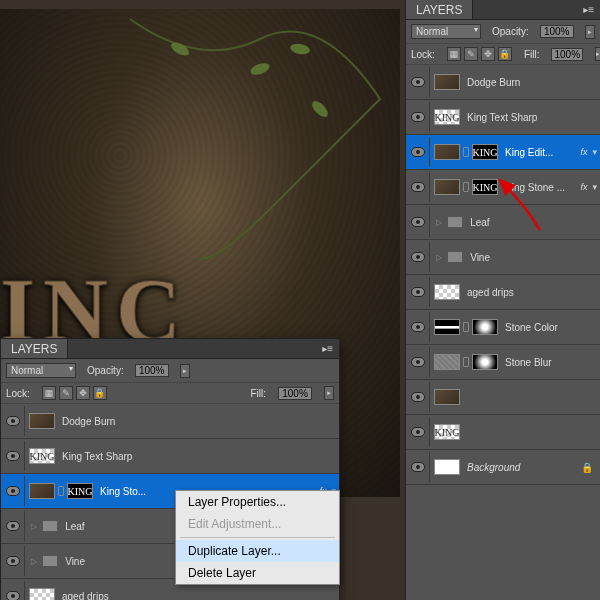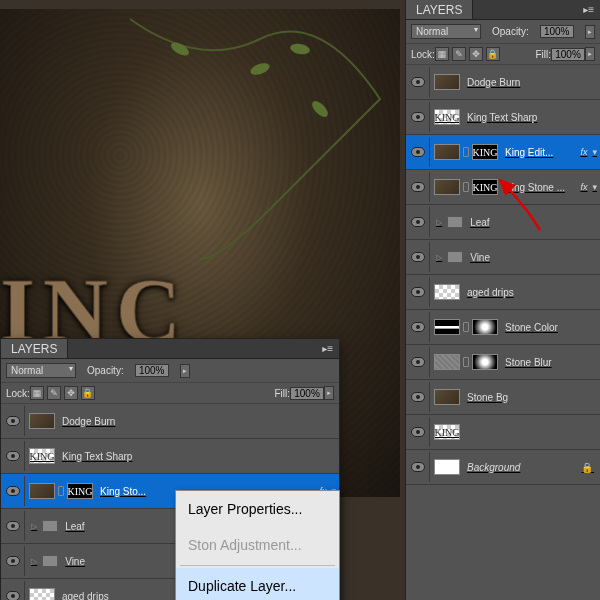--- a/index.html
+++ b/index.html
@@ -18,25 +18,25 @@
 .panel-tab { background: #535353; padding: 3px 10px; color: #ddd; font-size: 12px; border-right: 1px solid #222; }
 .panel-menu-icon { margin-left: auto; padding: 4px 6px; color: #ccc; }
 
 .blend-row { display: flex; align-items: center; padding: 4px 5px; gap: 11px; background: #535353; border-bottom: 1px solid #444; }
 .dropdown { background: #6a6a6a; color: #ddd; border: 1px solid #333; padding: 1px 16px 1px 4px; position: relative; font-size: 10px; min-width: 70px; }
 .dropdown::after { content: "▾"; position: absolute; right: 2px; top: 0; font-size: 8px; }
 .label { color: #ddd; font-size: 10px; }
 .pct-input { background: #888; color: #000; border: 1px solid #333; padding: 0 2px; font-size: 10px; width: 34px; text-align: center; }
 .pct-btn { width: 10px; height: 14px; background: #6a6a6a; border: 1px solid #333; color: #ccc; font-size: 7px; display: flex; align-items: center; justify-content: center; }
 
-.lock-row { display: flex; align-items: center; padding: 3px 5px; gap: 0; background: #535353; border-bottom: 1px solid #444; }
+.lock-row { display: flex; align-items: center; padding: 3px 5px; gap: 12px; background: #535353; border-bottom: 1px solid #444; }
 .lock-icons { display: flex; gap: 3px; }
 .lock-ico { width: 14px; height: 14px; background: #6a6a6a; border: 1px solid #333; display: flex; align-items: center; justify-content: center; font-size: 9px; color: #ccc; }
 
-.layers-list { flex: 1; overflow-y: auto; background: #535353; text-decoration: underline; }
+.layers-list { flex: 1; overflow-y: auto; background: #535353; }
 .layer-row { display: flex; align-items: center; min-height: 30px; border-bottom: 1px solid #3a3a3a; padding: 2px 0; }
 .layer-row.selected { background: #0d6bce; }
 .layer-row.selected .layer-name { color: #fff; }
 .vis-col { width: 24px; display: flex; align-items: center; justify-content: center; border-right: 1px solid #3a3a3a; min-height: 30px; }
 .eye { width: 14px; height: 10px; border: 1px solid #222; border-radius: 6px; background: #888; position: relative; }
 .eye::after { content: ""; position: absolute; left: 4px; top: 2px; width: 4px; height: 4px; background: #222; border-radius: 50%; }
 .thumbs { display: flex; gap: 3px; padding: 0 4px; align-items: center; }
 .thumb { width: 26px; height: 16px; border: 1px solid #888; background: #444; display: flex; align-items: center; justify-content: center; font-size: 6px; color: #999; overflow: hidden; }
 .thumb.stone { background: linear-gradient(135deg, #5a4a35, #3a2e20); }
 .thumb.king { background: #000; color: #fff; font-family: serif; font-size: 7px; }
@@ -50,21 +50,21 @@
 .layer-name { color: #ddd; font-size: 10px; padding-left: 3px; white-space: nowrap; overflow: hidden; text-overflow: ellipsis; flex: 1; }
 .layer-name.italic { font-style: italic; }
 .fx-label { color: #ddd; font-size: 9px; font-style: italic; padding-right: 2px; }
 .collapse-tri { color: #ccc; font-size: 9px; padding: 0 3px; }
 .folder-tri { color: #888; font-size: 8px; padding: 0 2px; }
 .folder-ico { width: 16px; height: 12px; background: #888; border: 1px solid #555; border-radius: 1px 1px 0 0; }
 .lock-small { color: #666; font-size: 10px; padding-right: 6px; }
 
 
 .context-menu { position: absolute; left: 175px; top: 490px; width: 165px; background: #e8e8e8; border: 1px solid #888; box-shadow: 2px 2px 6px rgba(0,0,0,0.4); z-index: 100; }
-.menu-item { padding: 10px 12px; color: #000; font-size: 14px; }
+.menu-item { padding: 4px 12px; color: #000; font-size: 12px; }
 .menu-item.disabled { color: #999; }
 .menu-item.highlight { background: #cde4ff; }
 .menu-sep { height: 1px; background: #bbb; margin: 2px 4px; }
 
 .arrow-red-1 { position: absolute; right: 50px; top: 175px; width: 60px; height: 60px; }
 .arrow-red-2 { position: absolute; left: 180px; top: 555px; width: 90px; height: 30px; }
 </style>
 </head>
 <body>
 
@@ -204,21 +204,20 @@
         </div>
         <div class="layer-name">Stone Blur</div>
       </div>
       <div class="layer-row">
         <div class="vis-col">
           <div class="eye"></div>
         </div>
         <div class="thumbs">
           <div class="thumb stone"></div>
         </div>
-        <div class="layer-name">Stone Bg</div>
       </div>
       <div class="layer-row">
         <div class="vis-col">
           <div class="eye"></div>
         </div>
         <div class="thumbs">
           <div class="thumb checker">
             <span style="color: rgb(51, 51, 51); font-family: serif;">KING</span>
           </div>
         </div>
@@ -322,21 +321,21 @@
         <div class="thumbs">
           <div class="thumb checker"></div>
         </div>
         <div class="layer-name">aged drips</div>
       </div>
     </div>
 </div>
 
 <div class="context-menu" id="ctx-menu">
     <div class="menu-item">Layer Properties...</div>
-    <div class="menu-item disabled">Ston Adjustment...</div>
+    <div class="menu-item disabled">Edit Adjustment...</div>
     <div class="menu-sep"></div>
     <div class="menu-item highlight">Duplicate Layer...</div>
     <div class="menu-item">Delete Layer</div>
   </div>
 
 <svg class="arrow-red-1">
   <defs>
       <marker id="ah1" markerWidth="8" markerHeight="8" refX="6" refY="3" orient="auto">
         <path d="M0,0 L7,3 L0,6 Z" fill="#d00"></path>
       </marker>

